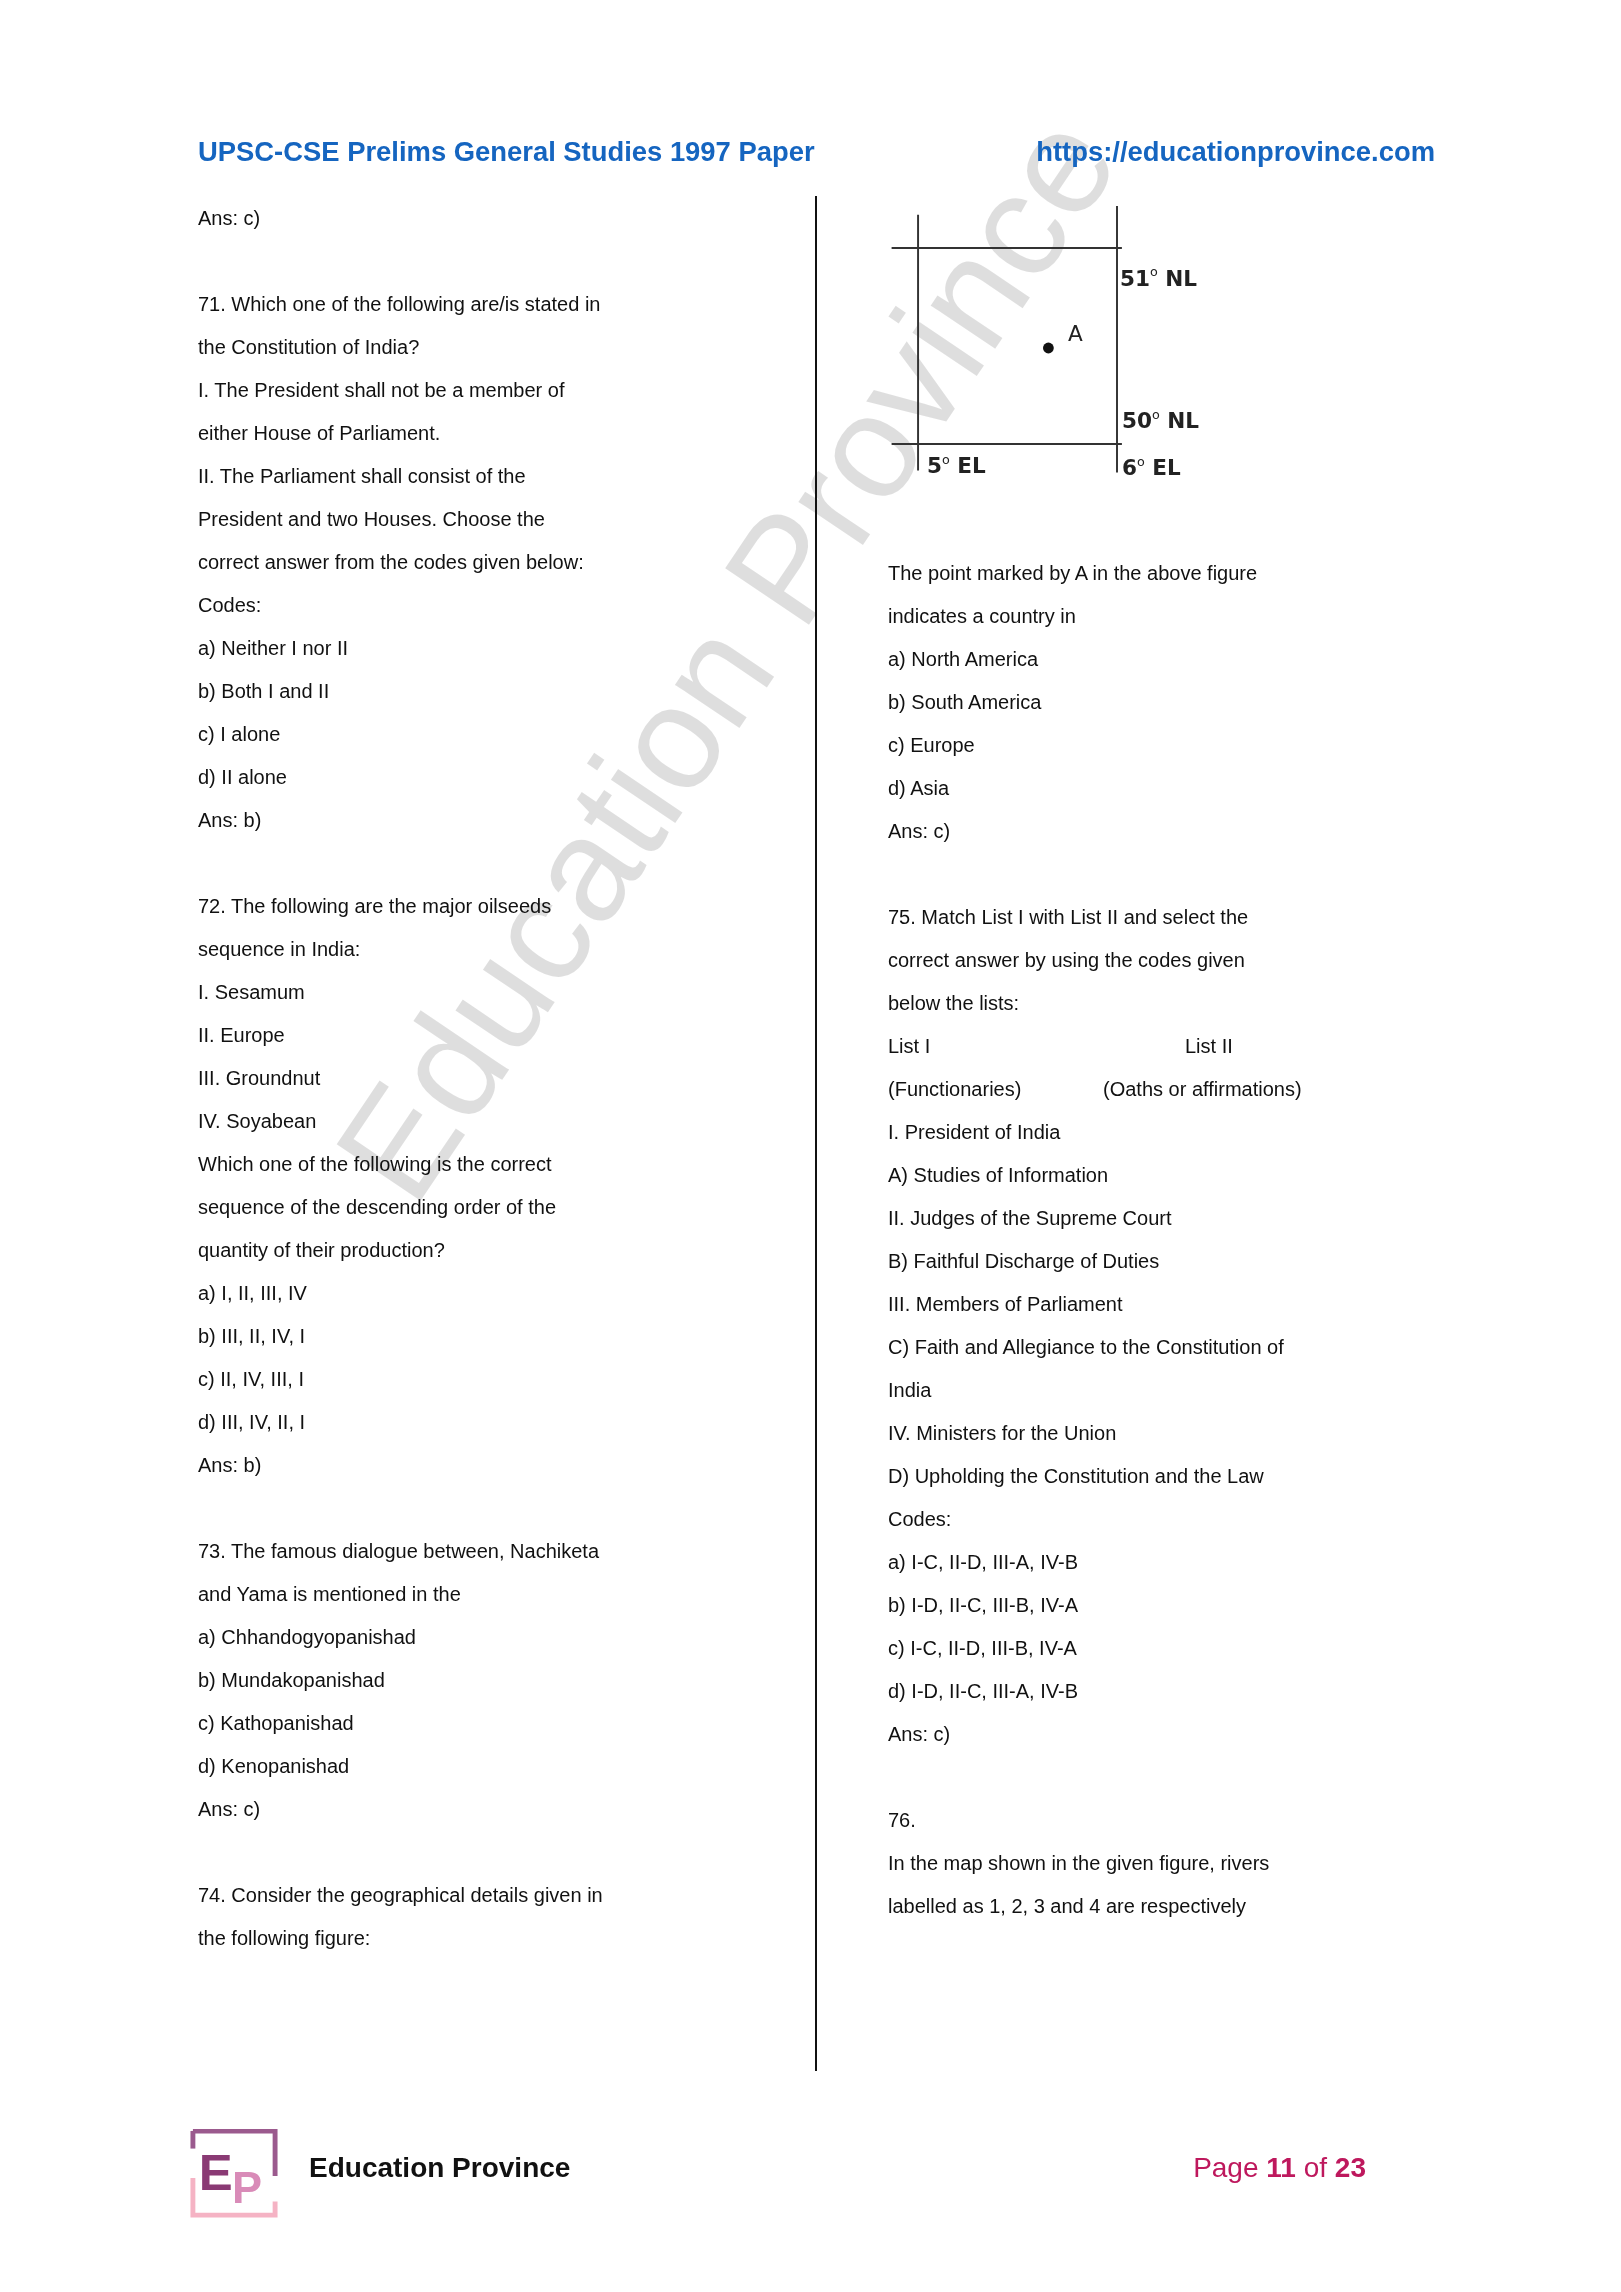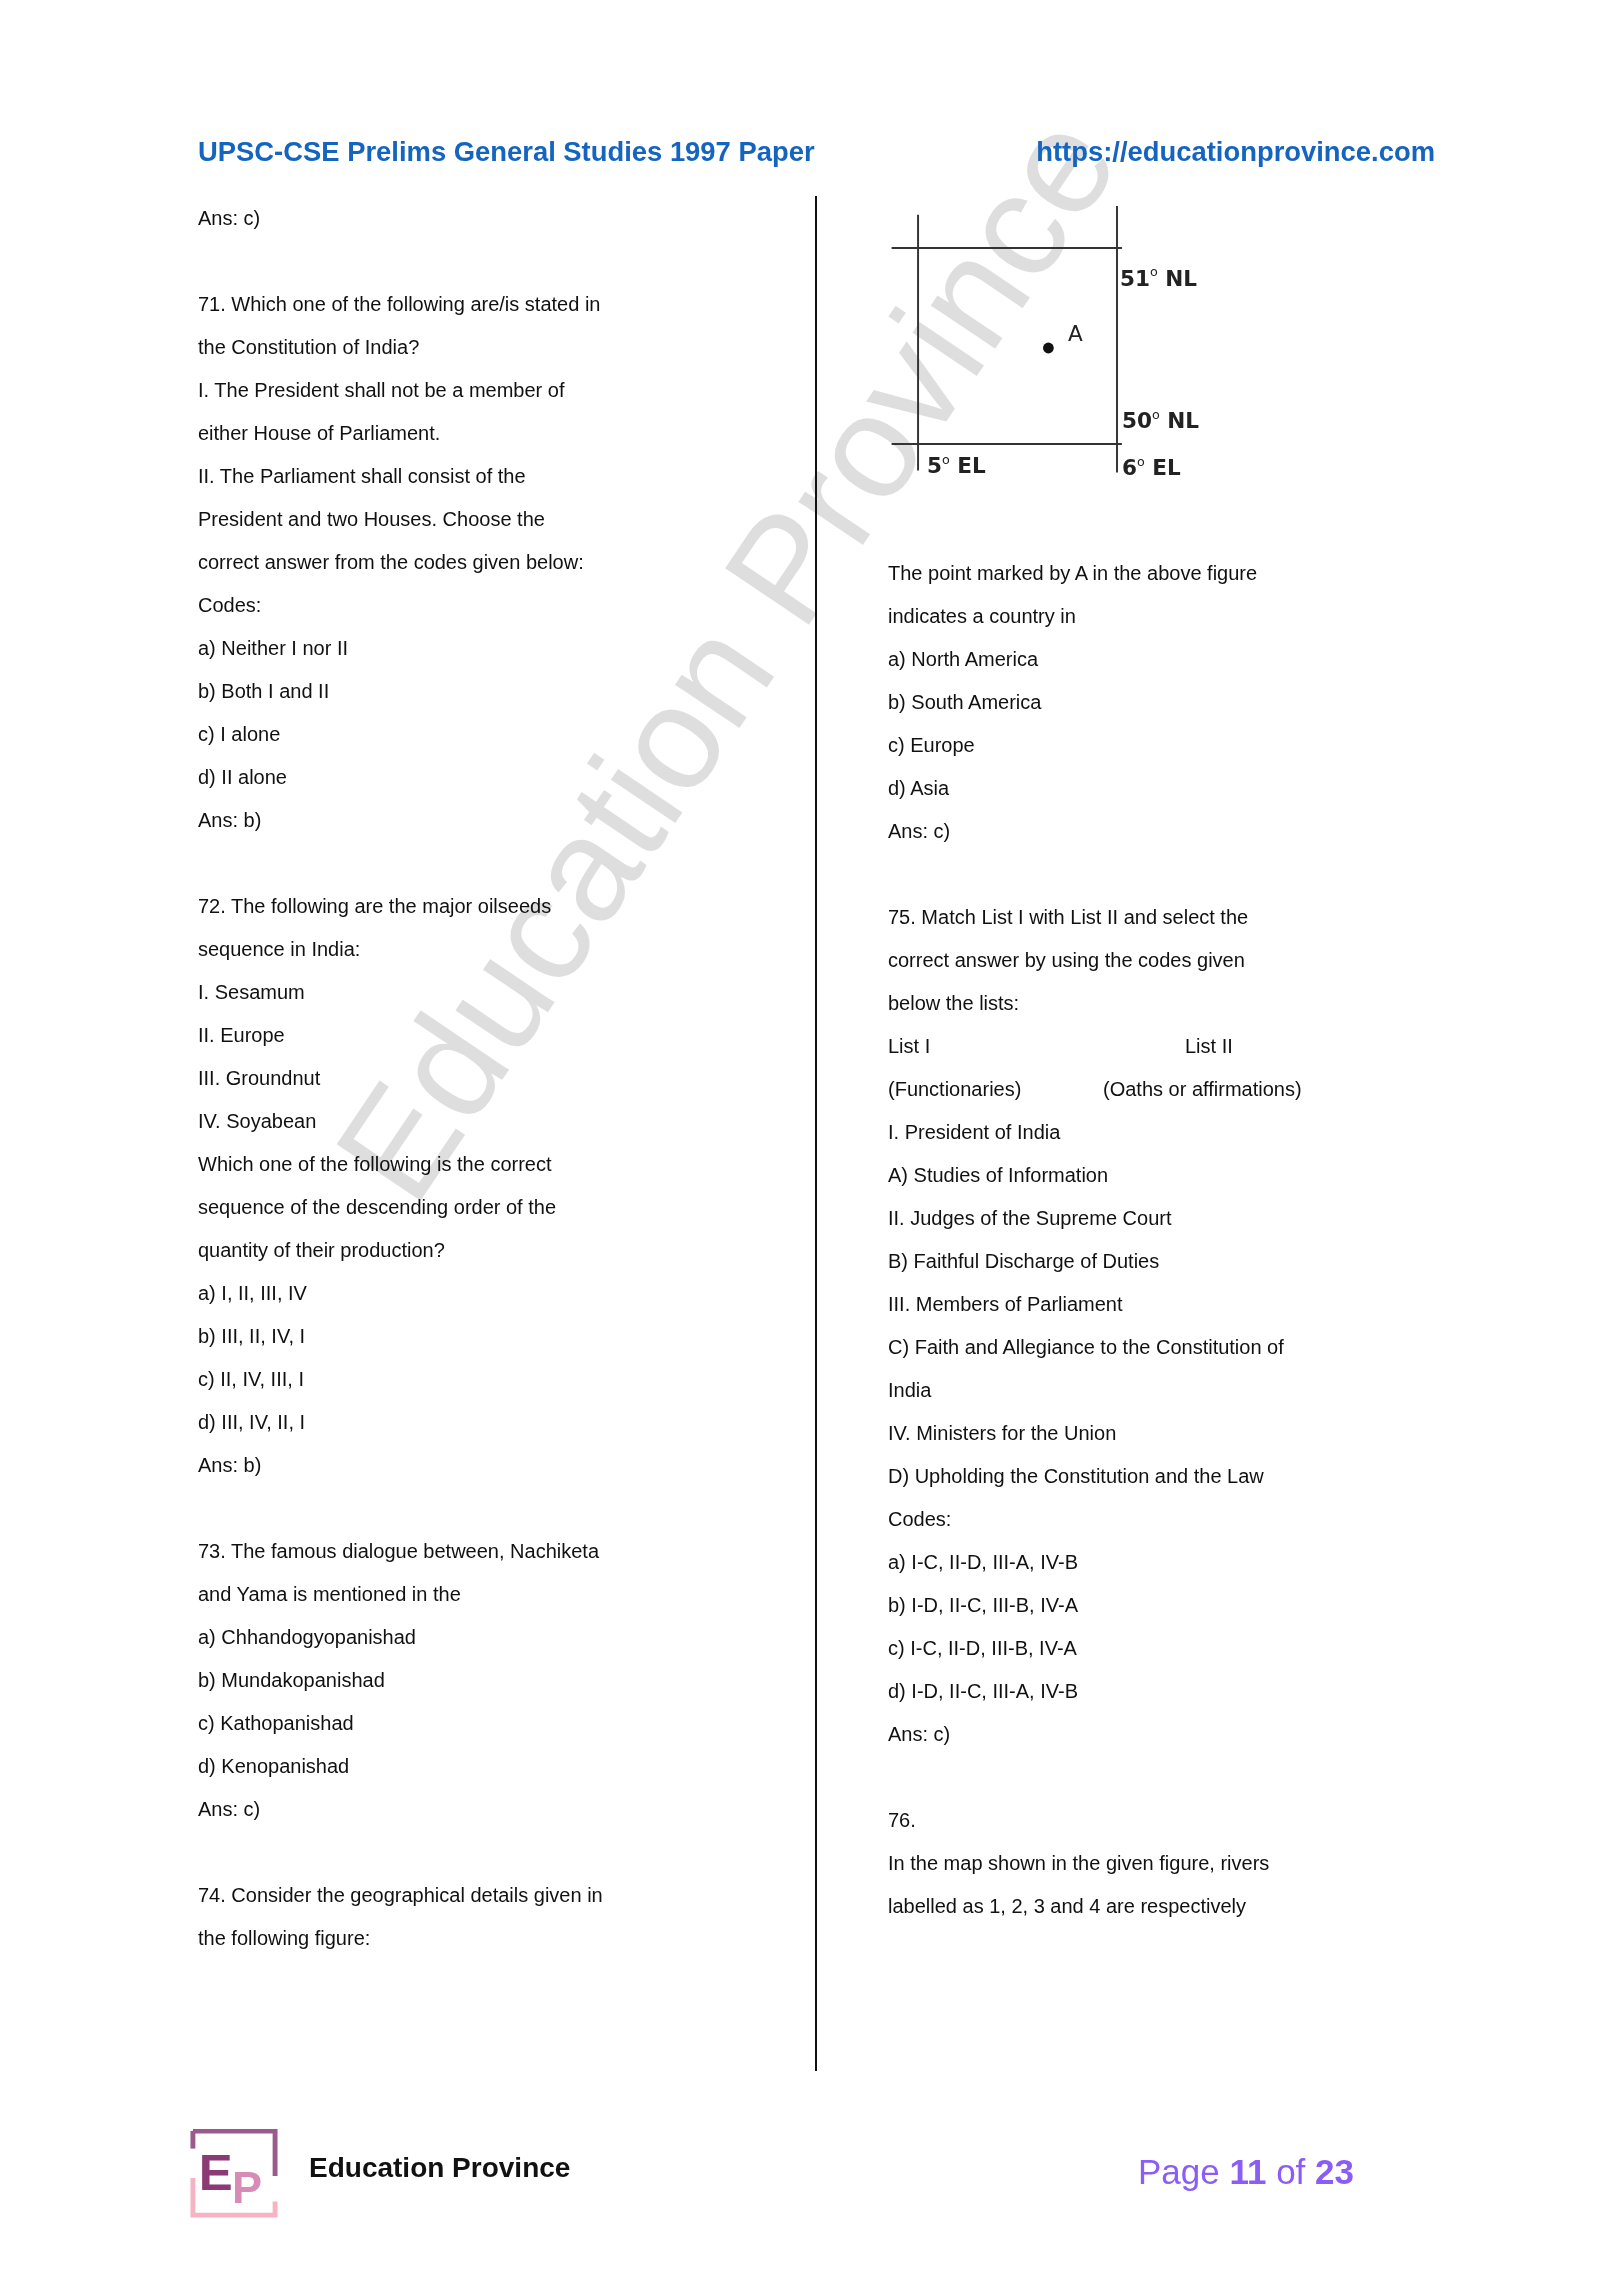--- a/index.html
+++ b/index.html
@@ -14,21 +14,21 @@
   .col-right { left:888px; top:552px; width:568px; }
   .divider { position:absolute; left:815px; top:196px; width:2px; height:1875px; background:#111; }
   .gap { height:43px; }
   .line { display:block; }
   .figure { position:absolute; left:872px; top:196px; width:441px; height:304px; }
   .watermark { position:absolute; left:372px; top:1098px; font-size:147px; color:rgba(0,0,0,0.13);
                transform:rotate(-56deg); transform-origin:left center; white-space:nowrap;
                pointer-events:none; font-family:"Liberation Sans", sans-serif; }
   .footer-logo { position:absolute; left:189px; top:2129px; width:90px; height:90px; }
   .footer-brand { position:absolute; left:309px; top:2152px; font-size:28px; font-weight:bold; color:#111; }
-  .footer-page { position:absolute; right:267px; top:2152px; font-size:35px; color:#8b5cf6; }
+  .footer-page { position:absolute; right:255px; top:2152px; font-size:28px; color:#be185d; }
   .footer-page b { font-weight:bold; }
 </style>
 </head>
 <body>
 
 <div class="watermark">Education Province</div>
 
 <div class="header">
   <span class="title">UPSC-CSE Prelims General Studies 1997 Paper</span>
   <span class="url">https://educationprovince.com</span>

